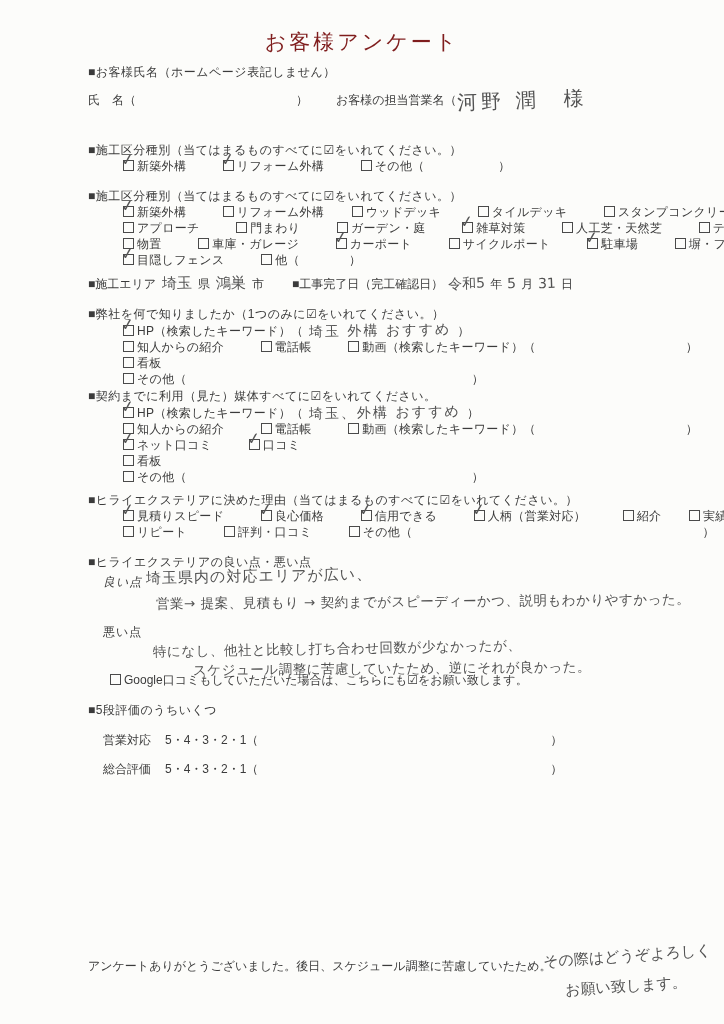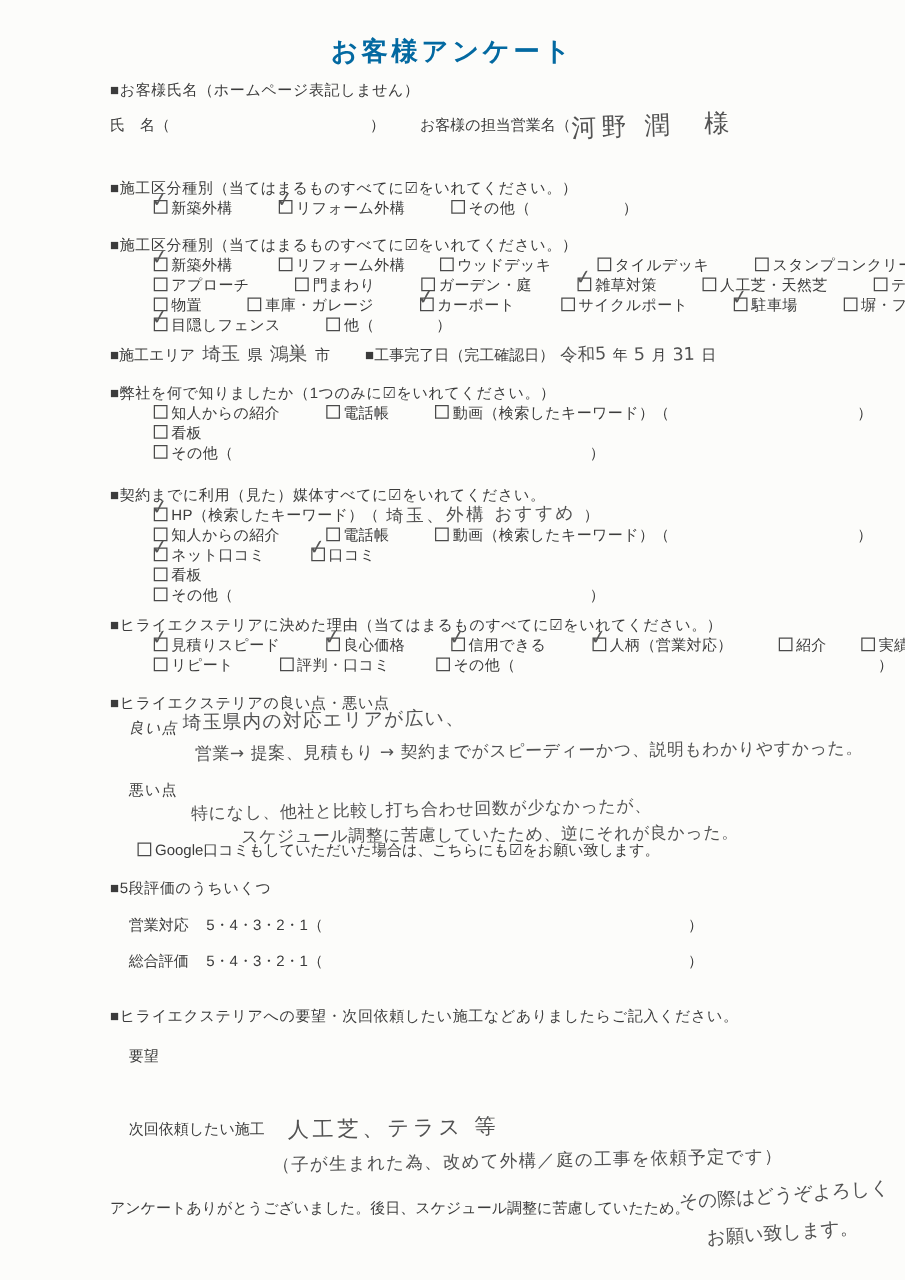--- a/index.html
+++ b/index.html
@@ -1,20 +1,20 @@
 <!DOCTYPE html>
 <html><head>
 <meta charset="utf-8">
 <style>
   html,body{margin:0;padding:0;background:#d9d9d9;}
   .pg{position:relative;width:724px;height:1024px;margin:0 auto;background:#fcfcfa;
       font-family:"Liberation Sans","DejaVu Sans",sans-serif;color:#3b3b3b;
       font-size:12px;line-height:16px;overflow:hidden;}
   .title{position:absolute;top:34px;left:0;width:100%;text-align:center;
-         font-size:21px;font-weight:700;letter-spacing:3px;color:#0369a1;}
+         font-size:21px;font-weight:400;letter-spacing:3px;color:#7f1d1d;}
   .sec{position:absolute;left:88px;right:30px;}
   .h{display:block;letter-spacing:.5px;}
   .r{white-space:nowrap;margin-left:13px;letter-spacing:.3px;}
   .ci{margin-right:11px;white-space:nowrap;display:inline-block;padding-left:22px;}
   .ci.tight{margin-right:2px;}
   .cb{display:inline-block;width:11px;height:11px;border:1.2px solid #4a4a4a;
       position:relative;vertical-align:-1px;margin-right:3px;box-sizing:border-box;background:transparent;}
   .cb.checked::after{content:"✓";position:absolute;left:-3px;top:-9px;font-size:16px;
       font-weight:700;color:#565656;transform:rotate(-8deg);font-family:"DejaVu Sans",sans-serif;}
   .hw{color:#525252;font-family:"DejaVu Sans",sans-serif;}
@@ -91,20 +91,23 @@
     </div>
   </div>
 
   <div class="sec" style="top:272px;line-height:22px;">
     <span>■施工エリア</span><span class="hw hw-area">埼玉</span><span>県</span><span class="hw hw-area">鴻巣</span><span>市</span><span class="ml28">■工事完了日（完工確認日）</span><span class="hw hw-date">令和5</span><span>年</span><span class="hw hw-date">5</span><span>月</span><span class="hw hw-date">31</span><span>日</span>
   </div>
 
   <div class="sec" style="top:306px;">
     <span class="h">■弊社を何で知りましたか（1つのみに☑をいれてください。）</span>
     <div class="r">
+      <span class="ci"><span class="cb checked"></span><span>HP（検索したキーワード）（</span><span class="hw hw-kw">埼玉 外構 おすすめ</span><span>）</span></span>
+    </div>
+    <div class="r">
       <span class="ci"><span class="cb"></span><span>知人からの紹介</span></span>
       <span class="ci"><span class="cb"></span><span>電話帳</span></span>
       <span class="ci"><span class="cb"></span><span>動画（検索したキーワード）（</span><span class="sp w150"></span><span>）</span></span>
     </div>
     <div class="r">
       <span class="ci"><span class="cb"></span><span>看板</span></span>
     </div>
     <div class="r">
       <span class="ci"><span class="cb"></span><span>その他（</span><span class="sp w285"></span><span>）</span></span>
     </div>
@@ -166,31 +169,20 @@
   <div class="sec" style="top:702px;">
     <span class="h" style="margin-bottom:8px;">■5段評価のうちいくつ</span>
     <div class="rrow" style="margin-top:14px;">
       <span>営業対応</span><span class="sp w14"></span><span>5・4・3・2・1（</span><span class="sp w292"></span><span>）</span>
     </div>
     <div class="rrow">
       <span>総合評価</span><span class="sp w14"></span><span>5・4・3・2・1（</span><span class="sp w292"></span><span>）</span>
     </div>
   </div>
 
-  <div class="sec" style="top:805px;">
-    <span class="h">■ヒライエクステリアへの要望・次回依頼したい施工などありましたらご記入ください。</span>
-    <div class="lbl15" style="margin-top:16px;">要望</div>
-    <div class="nextline" style="margin-top:42px;">
-      <span>次回依頼したい施工</span>
-      <span class="hw hw-next1">人工芝、テラス 等</span>
-    </div>
-    <div>
-      <span class="hw hw-next2">（子が生まれた為、改めて外構／庭の工事を依頼予定です）</span>
-    </div>
-  </div>
 
   <div class="sec" style="top:958px;">
     <span>アンケートありがとうございました。後日、スケジュール調整に苦慮していたため。</span>
   </div>
   <div class="footer-hw hw">
     <div>その際はどうぞよろしく</div>
     <div class="l2">お願い致します。</div>
   </div>
 
 </div>

